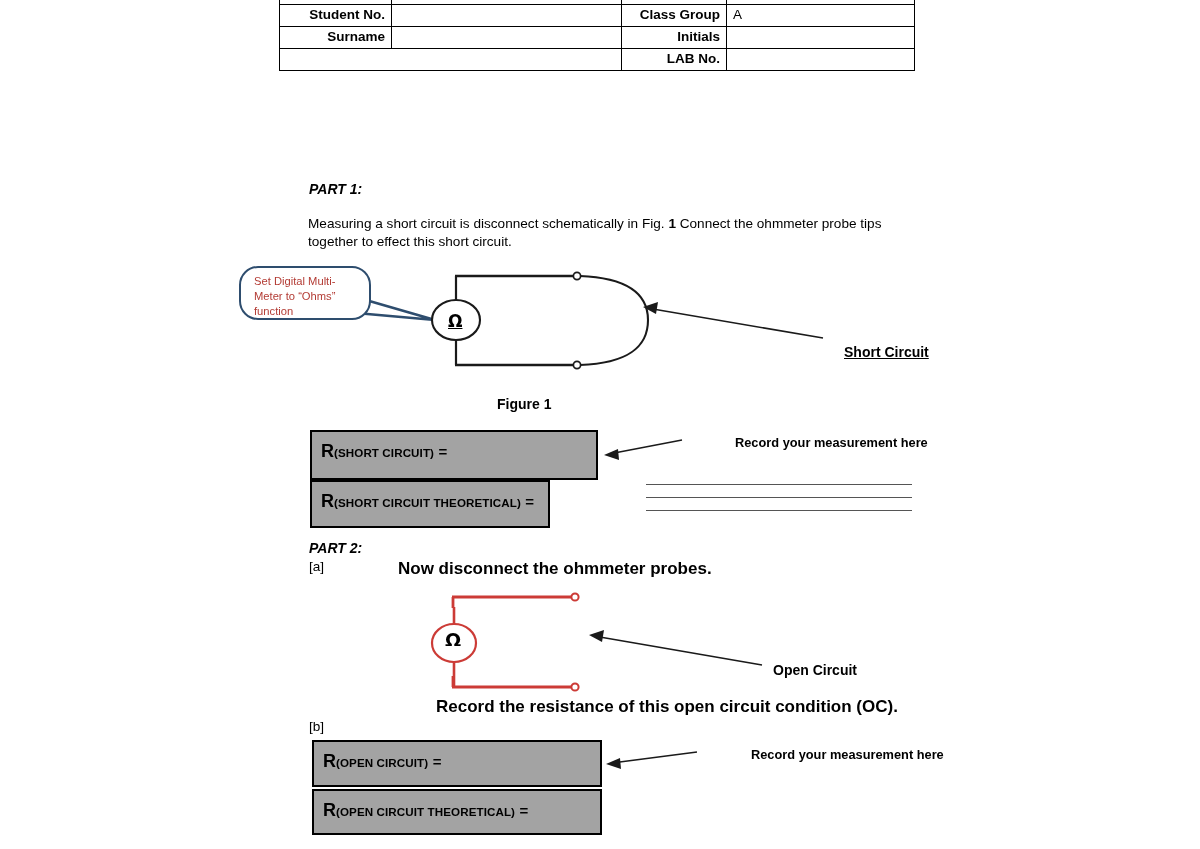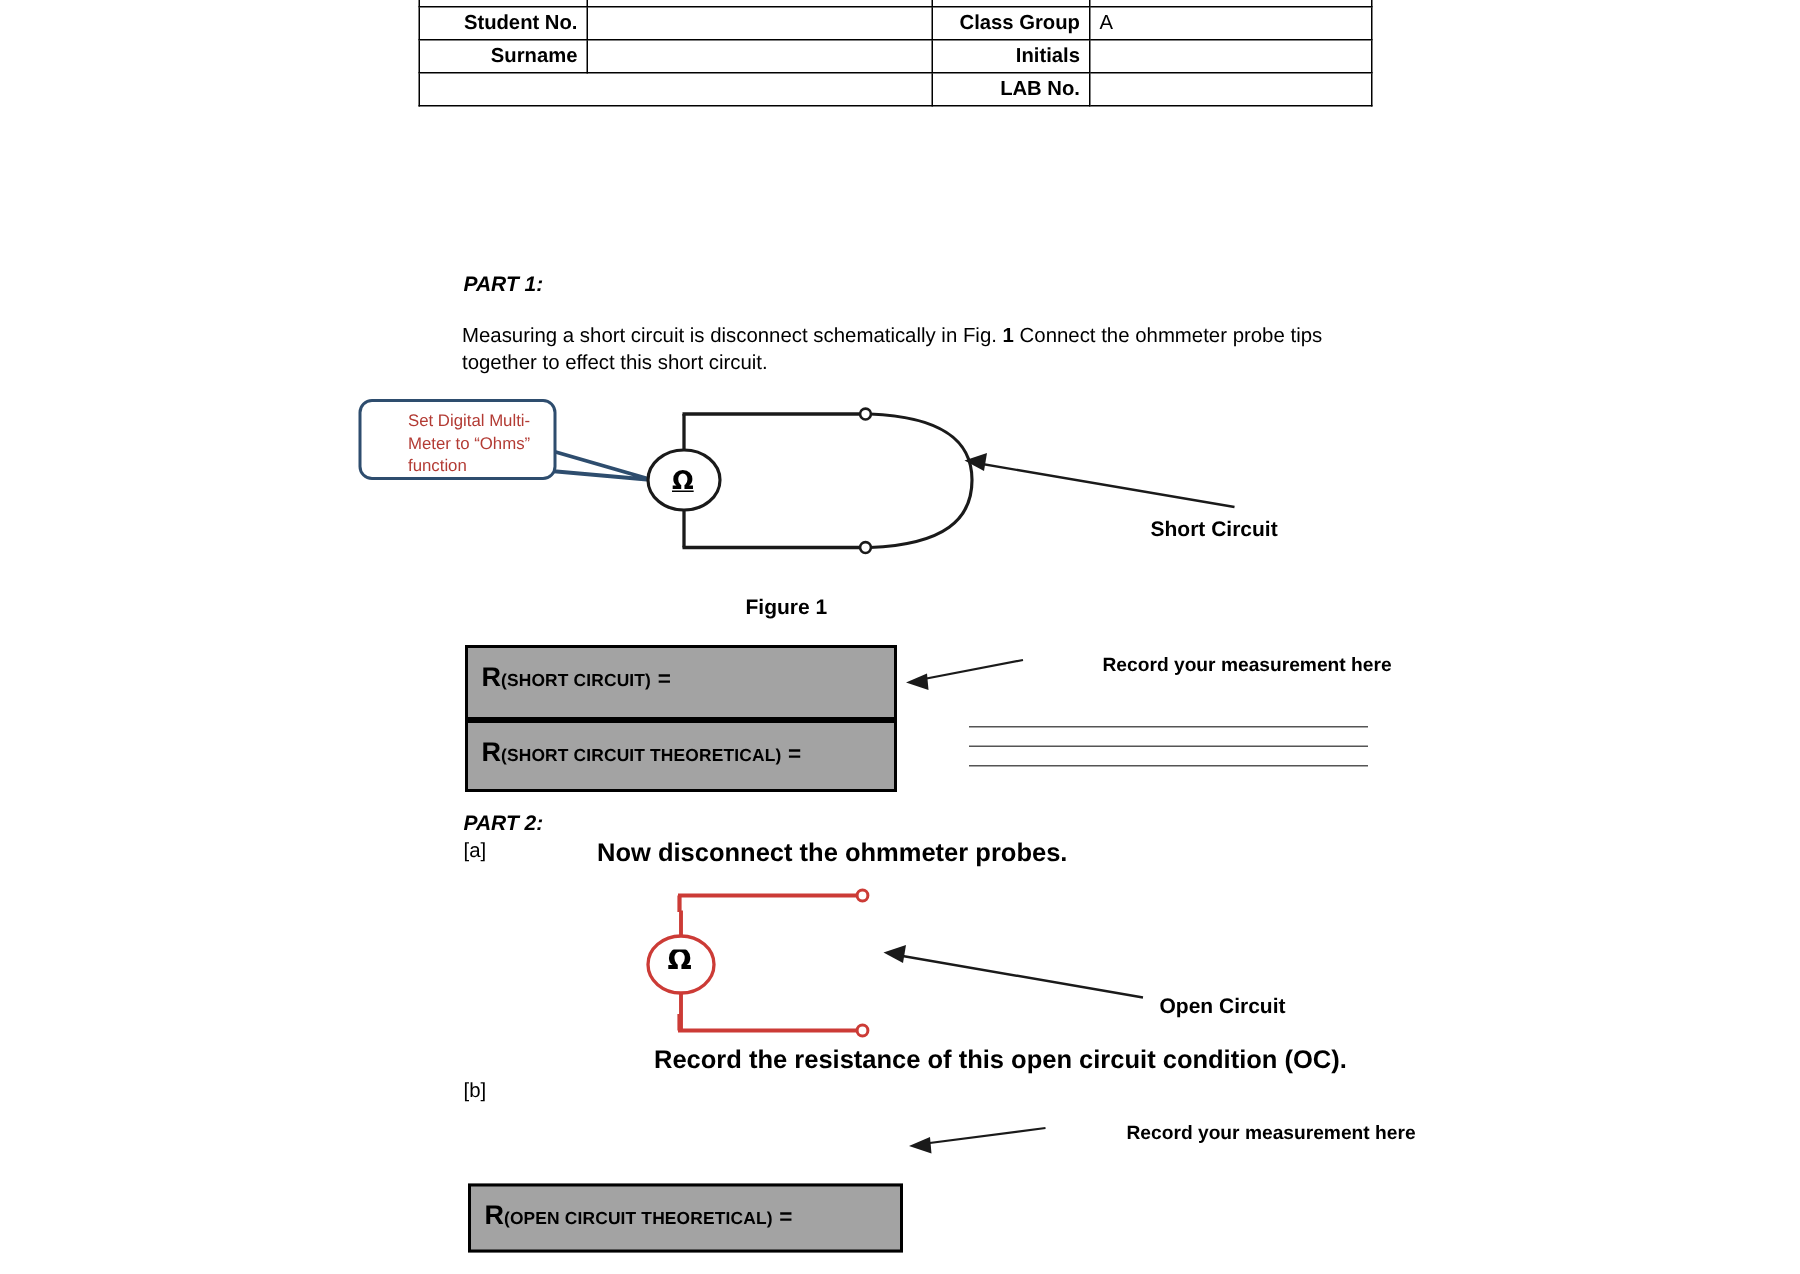--- a/index.html
+++ b/index.html
@@ -105,45 +105,45 @@
     white-space: nowrap;
   }
 
   
   .anno-bold {
     position: absolute;
     font-size: 14px;
     font-weight: bold;
     white-space: nowrap;
   }
-  #short-circuit-lbl { left: 767px; top: 344px; }
+  #short-circuit-lbl { left: 844px; top: 344px; text-decoration: underline; }
   #open-circuit-lbl  { left: 773px; top: 662px; }
 
   .anno-plain {
     position: absolute;
     font-size: 12.8px;
     font-weight: bold;
     white-space: nowrap;
     padding-left: 42px;
   }
   #record-1-lbl { left: 693px; top: 435px; }
   #record-2-lbl { left: 709px; top: 747px; }
 
   
   .callout {
     position: absolute;
     left: 239px;
     top: 266px;
     width: 132px;
     height: 54px;
     border: 2.6px solid #2e4d6e;
-    border-radius: 9px;
+    border-radius: 19px;
     background: #ffffff;
     box-sizing: border-box;
-    padding: 6px 7px 0 31px;
+    padding: 6px 7px 0 13px;
     font-size: 11.2px;
     line-height: 1.33;
     color: #b33b34;
     z-index: 4;
   }
 
   
   .svg-layer {
     position: absolute;
     left: 0;
@@ -197,21 +197,21 @@
     left: 9px;
     top: 9px;
     white-space: nowrap;
     font-weight: bold;
   }
   .r-big { font-size: 18px; }
   .r-sub { font-size: 11.6px; letter-spacing: 0.1px; }
   .r-eq  { font-size: 15px; }
 
   #box-sc-1 { left: 310px; top: 430px; width: 288px; height: 50px; }
-  #box-sc-2 { left: 310px; top: 480px; width: 288px; height: 48px; padding-left: 32px; }
+  #box-sc-2 { left: 310px; top: 480px; width: 240px; height: 48px; padding-left: 32px; }
   #box-oc-1 { left: 312px; top: 740px; width: 290px; height: 47px; }
   #box-oc-2 { left: 312px; top: 789px; width: 290px; height: 46px; }
 
   
   .rule {
     position: absolute;
     left: 646px;
     width: 266px;
     height: 0;
     border-top: 1.5px solid #555;
@@ -338,20 +338,25 @@
 
   <div class="part-hd" id="part2-hd">PART 2:</div>
   <div class="step-tag" id="step-a-tag">[a]</div>
   <div class="step-txt" id="step-a-txt">Now disconnect the ohmmeter probes.</div>
 
   <div class="anno-bold" id="open-circuit-lbl">Open Circuit</div>
 
   <div class="step-tag" id="step-b-tag">[b]</div>
   <div class="step-txt" id="step-b-txt">Record the resistance of this open circuit condition (OC).</div>
 
+  <div class="ansbox" id="box-oc-1">
+    <div class="r-label">
+      <span class="r-big">R</span><span class="r-sub">(OPEN CIRCUIT)</span> <span class="r-eq">=</span>
+    </div>
+  </div>
   <div class="ansbox" id="box-oc-2">
     <div class="r-label">
       <span class="r-big">R</span><span class="r-sub">(OPEN CIRCUIT THEORETICAL)</span> <span class="r-eq">=</span>
     </div>
   </div>
 
   <div class="anno-plain" id="record-2-lbl">Record your measurement here</div>
 
 </div>
 

